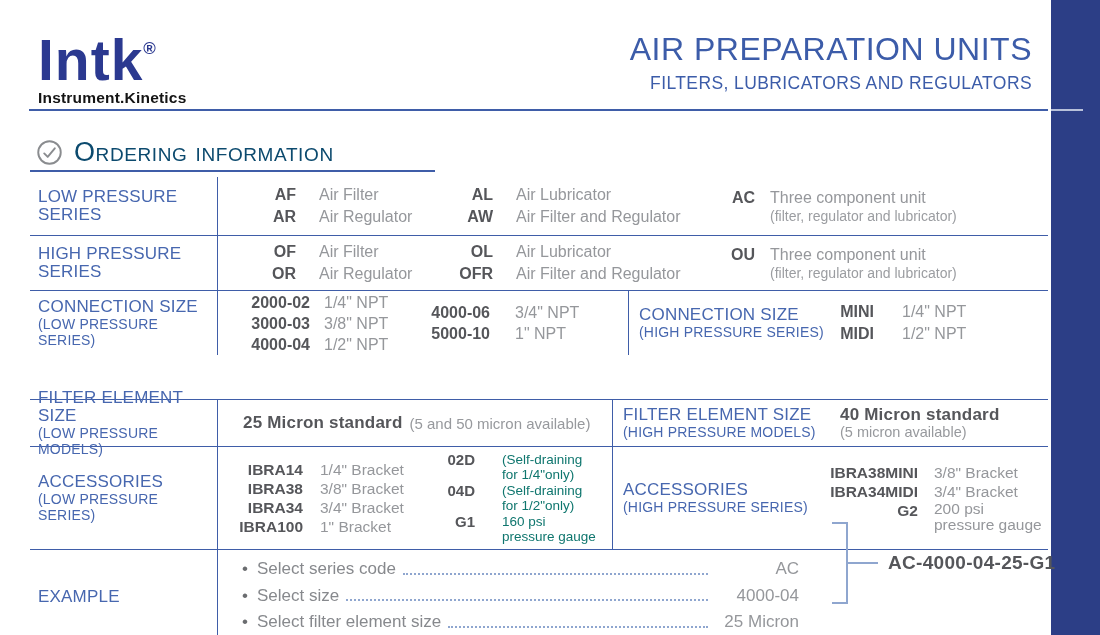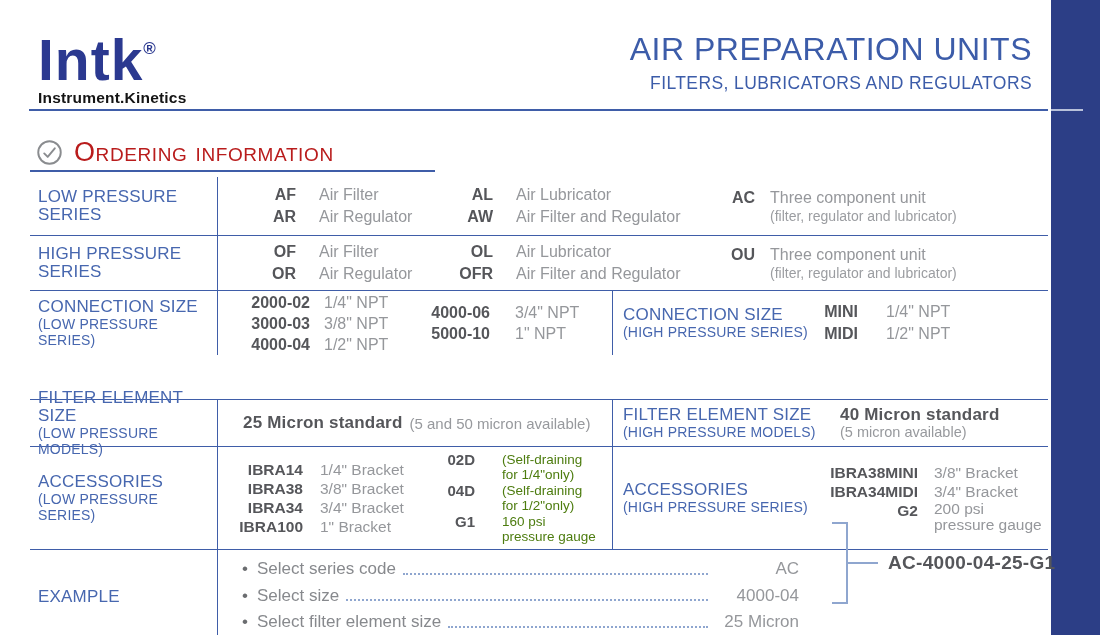--- a/index.html
+++ b/index.html
@@ -11,28 +11,28 @@
   .logo-text{font-size:57px;font-weight:700;color:#2b3990;line-height:58px;letter-spacing:1px;}
   .logo-text sup{font-size:17px;vertical-align:26px;font-weight:700;}
   .logo-sub{font-size:15.5px;font-weight:700;color:#141414;letter-spacing:.2px;margin-top:0;}
   .titles{position:absolute;right:68px;top:26px;text-align:right;color:#3c5ca9;}
   .title{font-size:32px;line-height:46px;letter-spacing:.5px;}
   .subtitle{font-size:17.5px;line-height:22px;letter-spacing:.4px;}
   .header-rule{position:absolute;left:29px;top:109px;width:1019px;height:2px;background:#3f5da8;}
   .header-rule-light{position:absolute;left:1051px;top:109px;width:32px;height:2px;background:#b8c1da;}
   
   .section-head{position:absolute;left:36px;top:136px;height:32px;display:flex;align-items:center;gap:11px;}
-  .section-head .txt{font-size:27px;color:#b91c1c;font-variant:small-caps;letter-spacing:.6px;}
+  .section-head .txt{font-size:27px;color:#0c4a6e;font-variant:small-caps;letter-spacing:.6px;}
   .section-underline{position:absolute;left:30px;top:170px;width:405px;height:2px;background:#3f5da8;}
   
   .tbl{position:absolute;left:30px;top:177px;width:1018px;}
   .row{display:flex;box-sizing:border-box;border-top:1.5px solid #3f5da8;}
   .r1{height:58px;border-top:none;}
   .r2{height:55px;}
-  .r3{height:65px;}
+  .r3{height:65px;gap:16px;}
   .r4{height:47px;margin-top:44px;}
   .r5{height:103px;}
   .r6{height:130px;}
   .label-cell{width:188px;flex:none;box-sizing:border-box;border-right:1.5px solid #3f5da8;
               display:flex;flex-direction:column;justify-content:center;padding-left:8px;color:#4767af;}
   .lbl{font-size:17px;letter-spacing:.2px;line-height:18px;}
   .lbl-sub{font-size:14px;line-height:16px;letter-spacing:.2px;}
   .r6 .label-cell{justify-content:flex-start;padding-top:38px;}
   .content{flex:1;display:flex;align-items:center;}
   .left-half{width:582px;flex:none;display:flex;box-sizing:border-box;}
@@ -58,21 +58,21 @@
   .filter-content{padding-left:25px;font-size:17px;align-items:center;}
   .bold-val{font-weight:700;color:#55565a;letter-spacing:.2px;}
   .note-inline{font-size:15px;color:#97999d;margin-left:7px;}
   .fh-block{margin-left:22px;}
   .fh-block .bold-val{display:block;line-height:19px;font-size:17px;}
   .fh-block .note2{font-size:14.5px;color:#97999d;line-height:17px;}
   .acc-col1 .pair{font-size:15.5px;line-height:19px;}
   .c5a{width:85px;} .d5a{width:95px;margin-left:17px;}
   .acc-block{display:flex;align-items:flex-start;}
   .c5b{width:60px;font-size:15px;line-height:15.5px;}
-  .acc2-text{margin-left:27px;font-size:13.5px;color:#4d7c0f;line-height:15.5px;width:112px;}
+  .acc2-text{margin-left:27px;font-size:13.5px;color:#0f766e;line-height:15.5px;width:112px;}
   .acc-high-col .acc-block{align-items:flex-start;}
   .c5c{width:100px;font-size:15.5px;line-height:19px;}
   .d5c{margin-left:16px;font-size:15.5px;line-height:19px;}
   .d5c.two{line-height:16px;}
   
   .example-content{flex:1;display:block;padding:6px 0 0 24px;}
   .steps{width:557px;}
   .step{display:flex;align-items:center;height:26.5px;font-size:17px;color:#87898d;}
   .bullet{color:#6b6d70;margin-right:9px;font-size:17px;}
   .leader{flex:1;height:9px;border-bottom:2px dotted #8fa6cf;margin:0 7px;}

